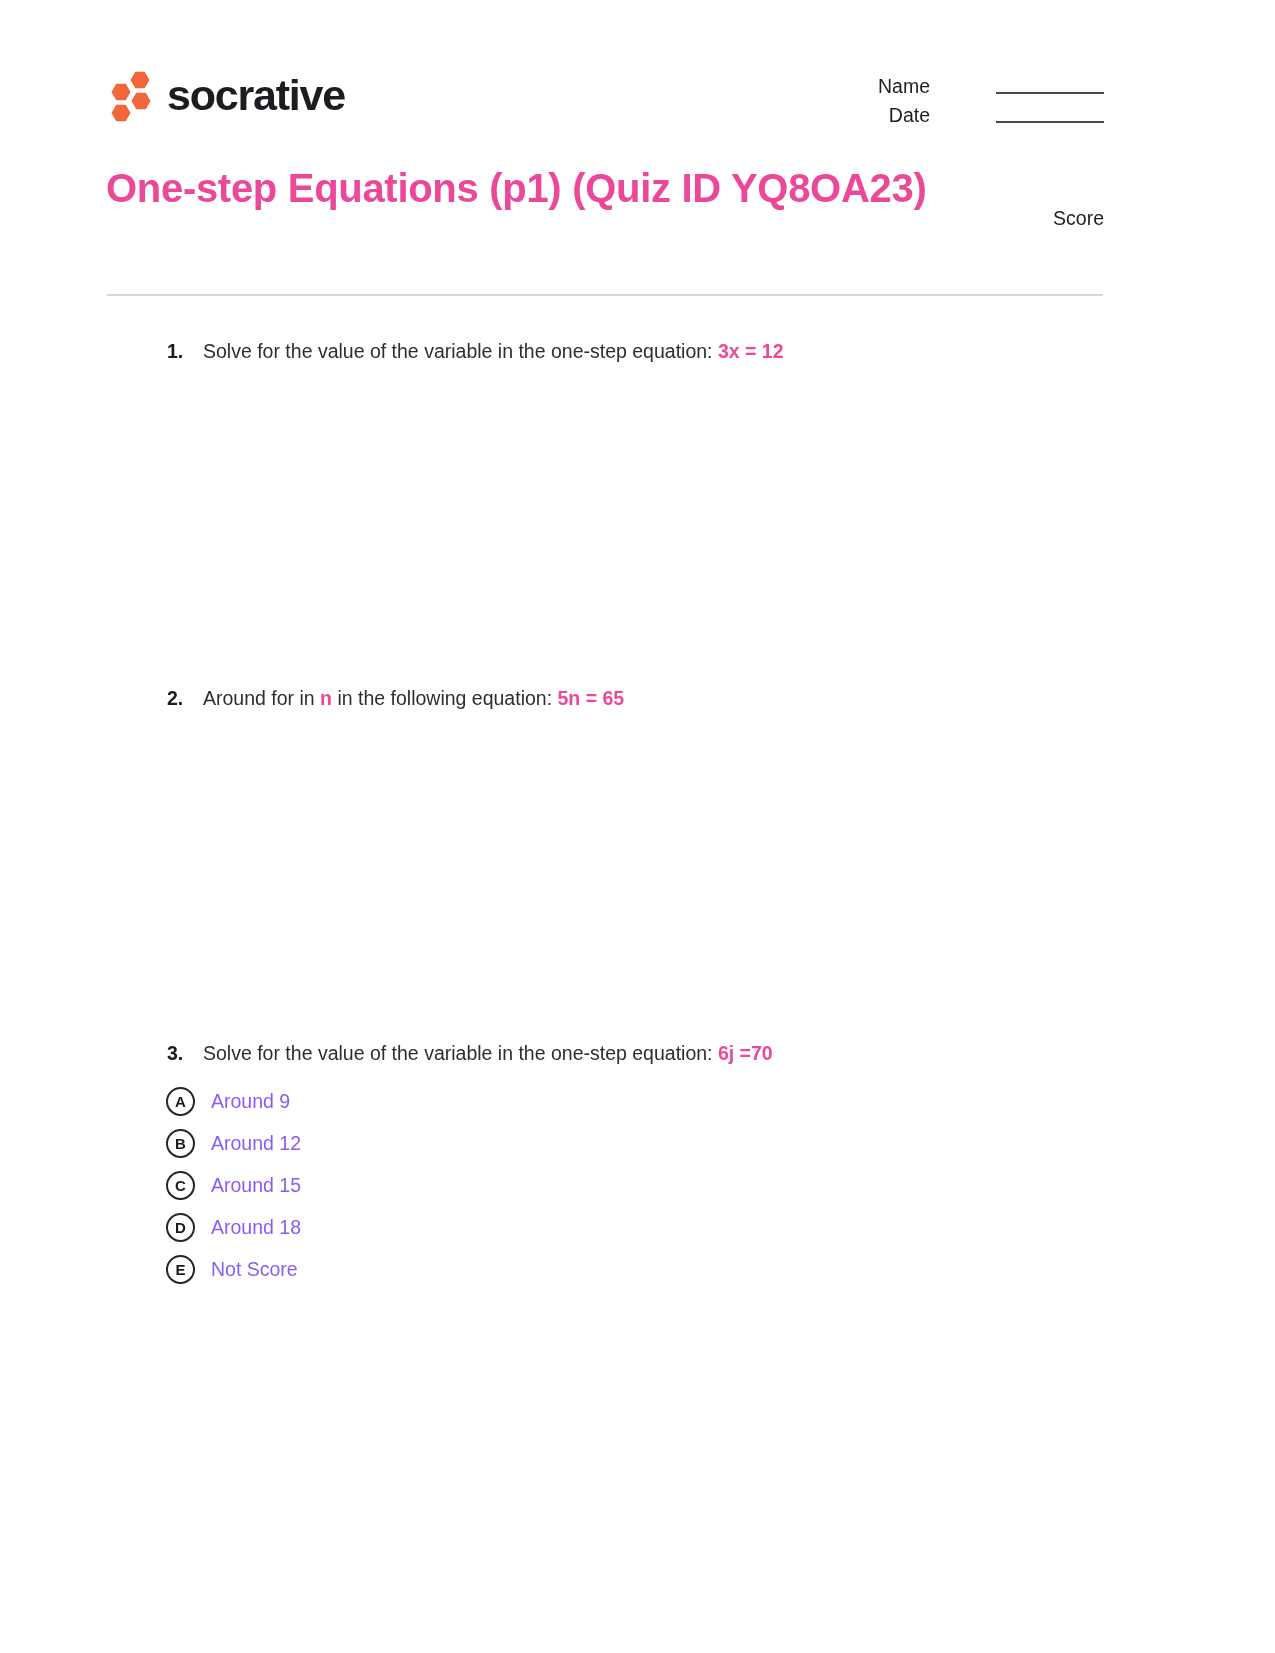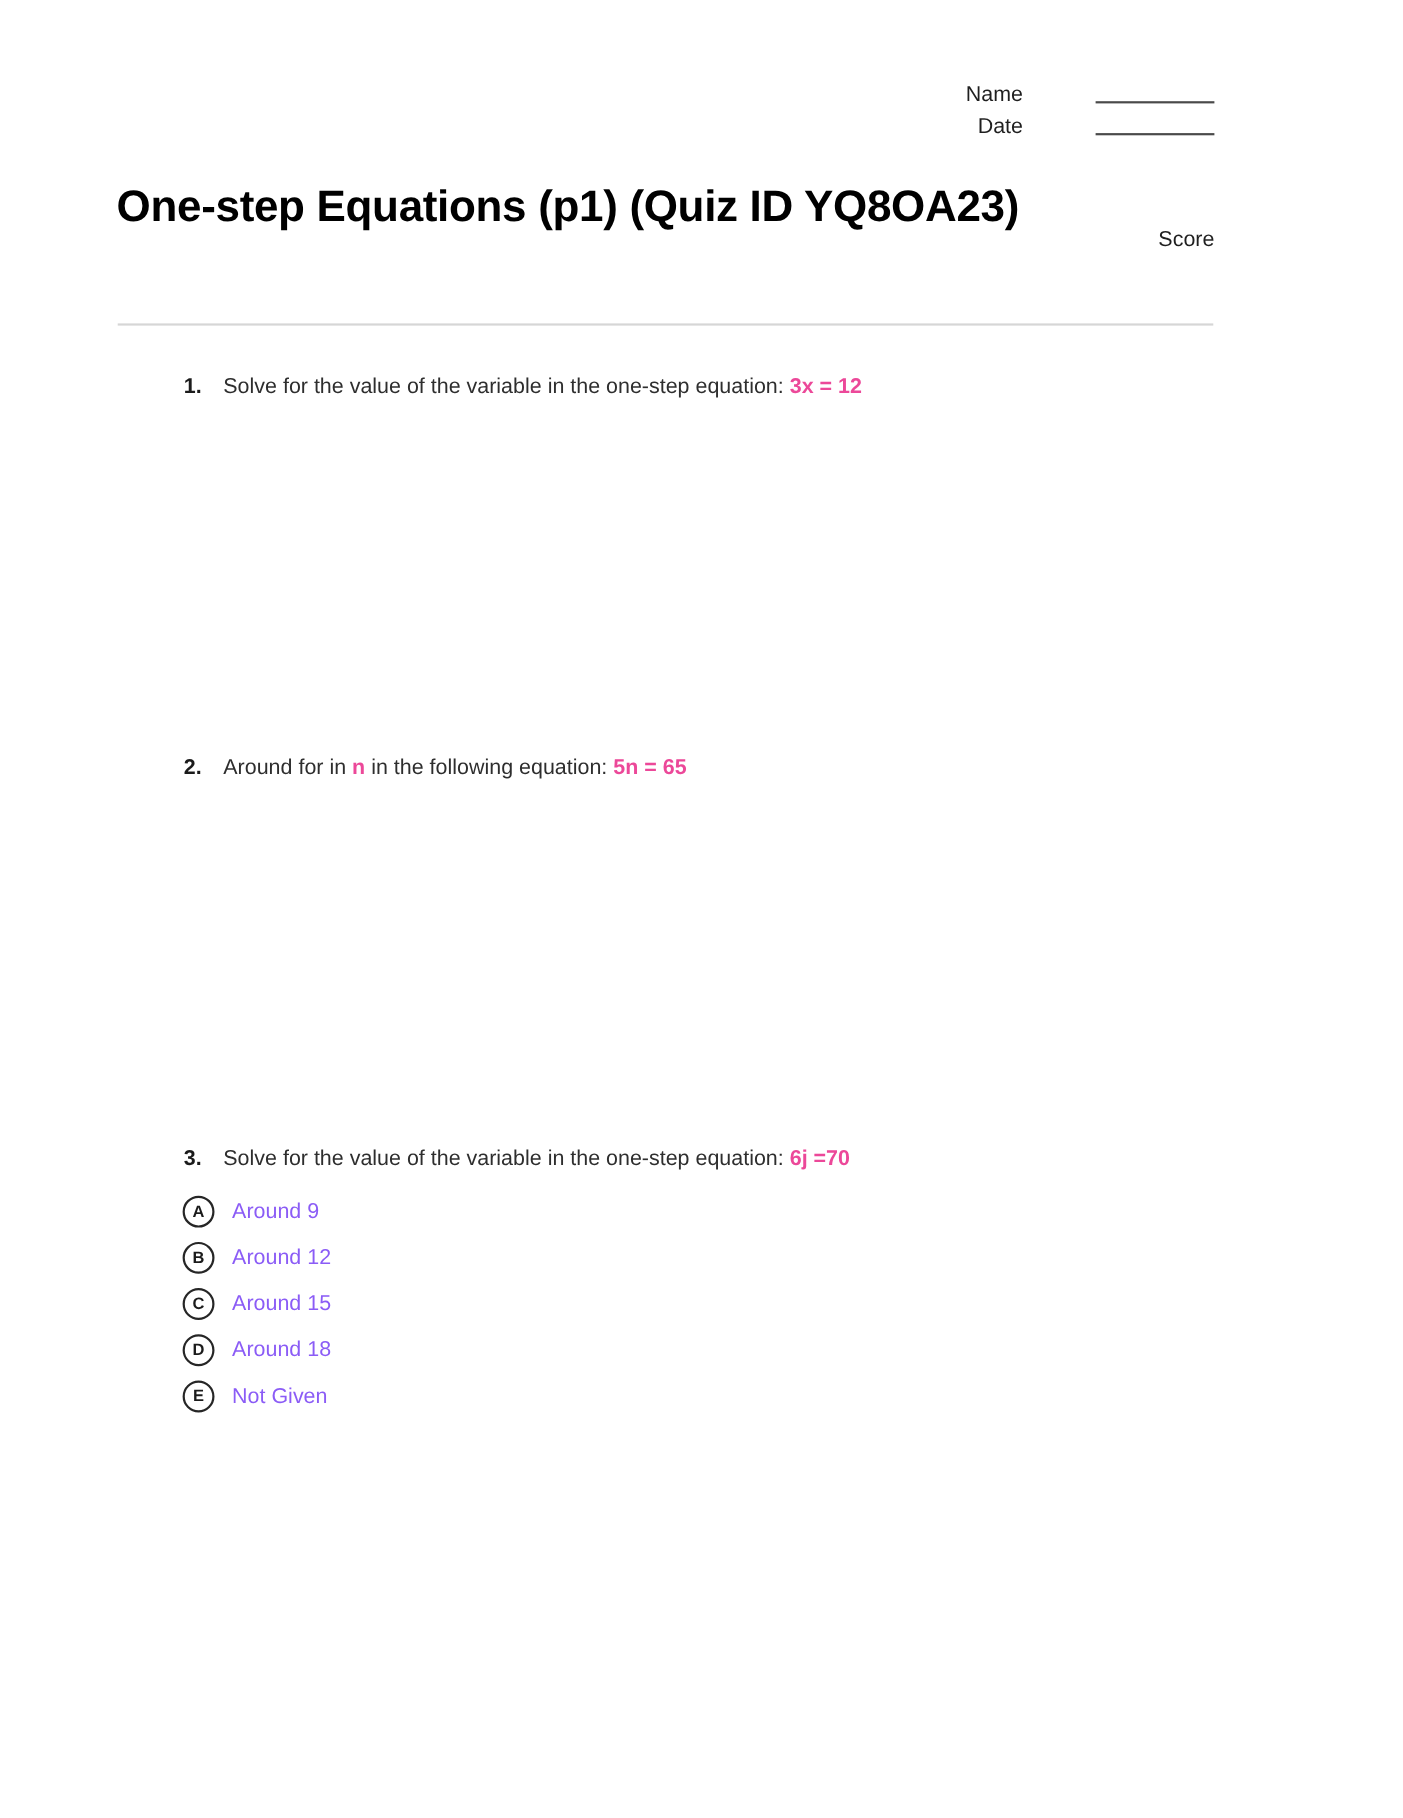--- a/index.html
+++ b/index.html
@@ -66,21 +66,21 @@
   
   .quiz-title {
     position: absolute;
     left: 106px;
     top: 160px;
     width: 830px;
     font-size: 40px;
     line-height: 57px;
     font-weight: 700;
     letter-spacing: -0.3px;
-    color: #000000;
+    color: #ec4899;
   }
 
   
   .divider {
     position: absolute;
     left: 107px;
     top: 294px;
     width: 996px;
     height: 1.5px;
     background: #d6d6d6;
@@ -137,20 +137,29 @@
     margin-left: 16px;
     font-size: 19.5px;
     color: #8b5cf6;
   }
 </style>
 </head>
 <body>
 
 <div class="page">
 
+  <div class="logo">
+    <svg width="54" height="60" viewBox="0 0 54 60">
+      <polygon fill="#F26739" points="31.25,4.8 40.75,4.8 45.5,13 40.75,21.2 31.25,21.2 26.5,13"></polygon>
+      <polygon fill="#F26739" points="12.25,16.8 21.75,16.8 26.5,25 21.75,33.2 12.25,33.2 7.5,25"></polygon>
+      <polygon fill="#F26739" points="32.25,25.8 41.75,25.8 46.5,34 41.75,42.2 32.25,42.2 27.5,34"></polygon>
+      <polygon fill="#F26739" points="12.25,37.8 21.75,37.8 26.5,46 21.75,54.2 12.25,54.2 7.5,46"></polygon>
+    </svg>
+    <span class="wordmark">socrative</span>
+  </div>
 
   <div class="field-row row-name">
     <span class="label">Name</span>
     <span class="blank"></span>
   </div>
   <div class="field-row row-date">
     <span class="label">Date</span>
     <span class="blank"></span>
   </div>
   <div class="field-row row-score score">
@@ -210,17 +219,17 @@
     <div class="option">
       <span class="letter-circle">
         <span>D</span>
       </span>
       <span class="option-label">Around 18</span>
     </div>
     <div class="option">
       <span class="letter-circle">
         <span>E</span>
       </span>
-      <span class="option-label">Not Given</span>
+      <span class="option-label">Not Score</span>
     </div>
   </div>
 
 </div>
 
 </body></html>

